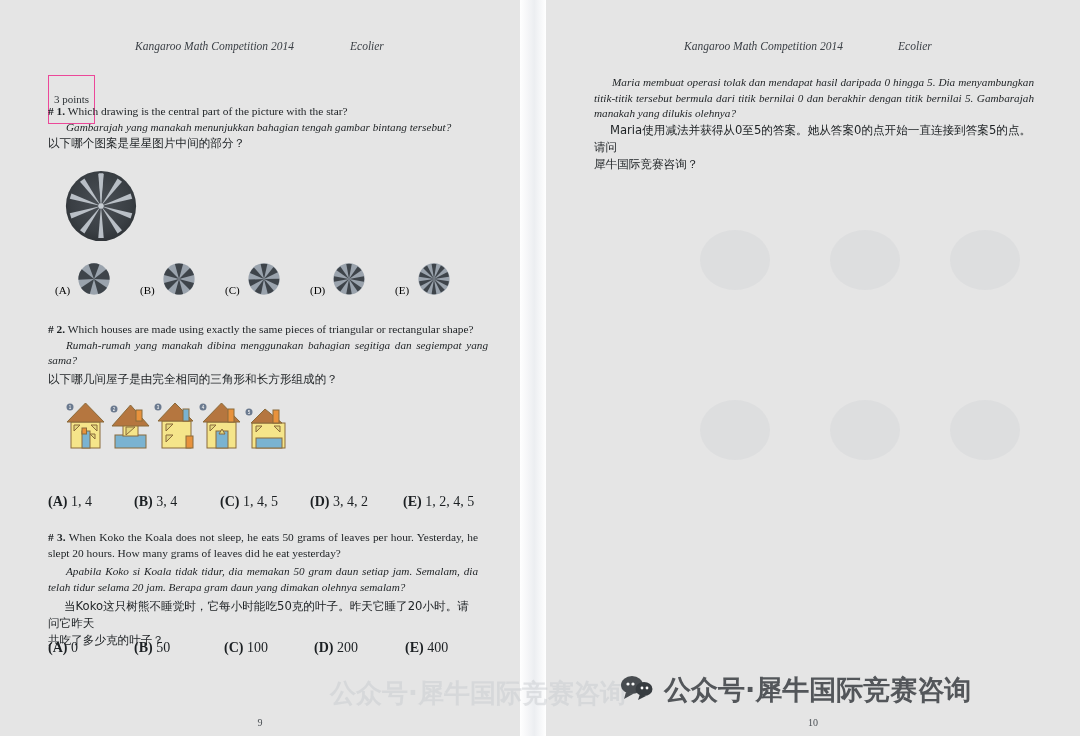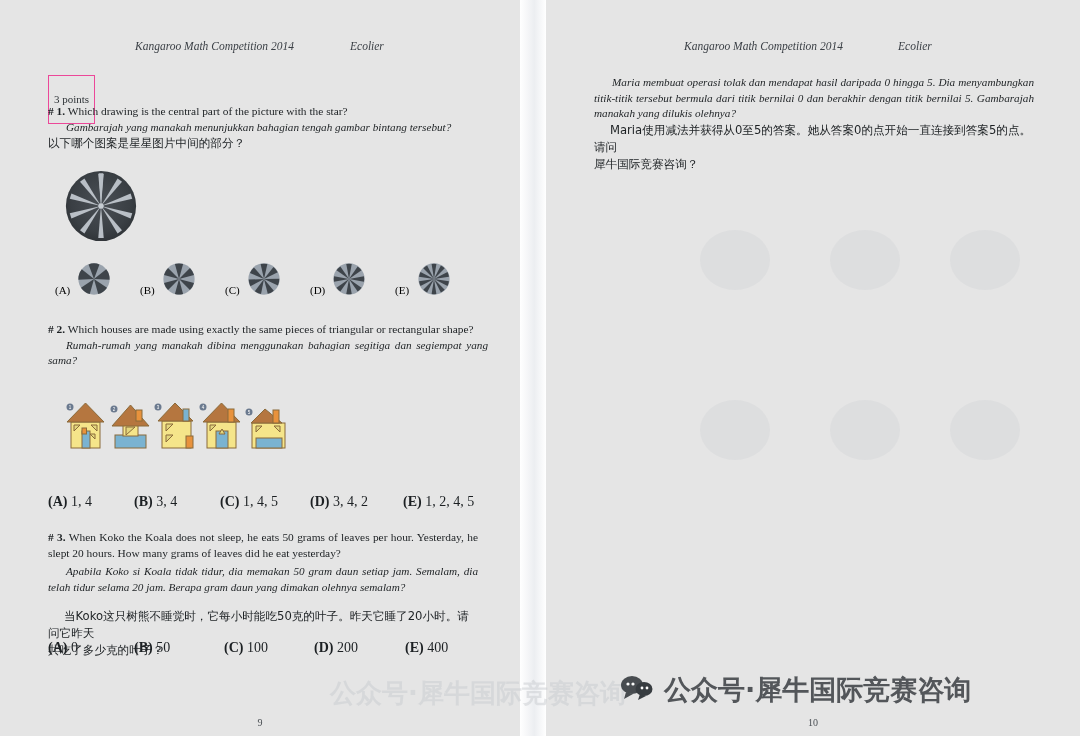--- a/index.html
+++ b/index.html
@@ -178,20 +178,21 @@
             <path d="M50 50 L43 6 A46 46 0 0 1 57 6 Z" transform="rotate(324 50 50)"></path>
           </g>
         </svg>
       </div>
     </div>
 
     <div class="q" style="top:322px;width:440px">
       <div class="en"><b class="num"># 2.</b>
         <span>Which houses are made using exactly the same pieces of triangular or rectangular shape?</span></div>
       <div class="ms ind">Rumah-rumah yang manakah dibina menggunakan bahagian segitiga dan segiempat yang sama?</div>
+      <div class="zh" style="margin-top:2px">以下哪几间屋子是由完全相同的三角形和长方形组成的？</div>
     </div>
 
     <div class="houses">
       <svg width="245" height="62" viewBox="0 0 490 124">
         <g stroke="#8a6a3a" stroke-width="2">
 
           <g>
             <rect x="22" y="52" width="58" height="52" fill="#f5e58a"></rect>
             <polygon points="51,14 14,52 88,52" fill="#b5763f"></polygon>
             <rect x="44" y="70" width="16" height="34" fill="#7ab3d1"></rect>
@@ -258,21 +259,21 @@
       <span class="op" style="left:86px"><b>(B)</b> <span>3, 4</span></span>
       <span class="op" style="left:172px"><b>(C)</b> <span>1, 4, 5</span></span>
       <span class="op" style="left:262px"><b>(D)</b> <span>3, 4, 2</span></span>
       <span class="op" style="left:355px"><b>(E)</b> <span>1, 2, 4, 5</span></span>
     </div>
 
     <div class="q" style="top:530px;width:430px">
       <div class="en"><b class="num"># 3.</b>
         <span>When Koko the Koala does not sleep, he eats 50 grams of leaves per hour. Yesterday, he slept 20 hours. How many grams of leaves did he eat yesterday?</span></div>
       <div class="ms ind" style="margin-top:3px">Apabila Koko si Koala tidak tidur, dia memakan 50 gram daun setiap jam. Semalam, dia telah tidur selama 20 jam. Berapa gram daun yang dimakan olehnya semalam?</div>
-      <div class="zh" style="margin-top:13px;text-indent:16px">当Koko这只树熊不睡觉时，它每小时能吃50克的叶子。昨天它睡了20小时。请问它昨天</div>
+      <div class="zh" style="margin-top:3px;text-indent:16px">当Koko这只树熊不睡觉时，它每小时能吃50克的叶子。昨天它睡了20小时。请问它昨天</div>
       <div class="zh">共吃了多少克的叶子？</div>
     </div>
 
     <div class="opts" style="left:48px;top:640px;width:450px;height:16px">
       <span class="op" style="left:0px"><b>(A)</b> <span>0</span></span>
       <span class="op" style="left:86px"><b>(B)</b> <span>50</span></span>
       <span class="op" style="left:176px"><b>(C)</b> <span>100</span></span>
       <span class="op" style="left:266px"><b>(D)</b> <span>200</span></span>
       <span class="op" style="left:357px"><b>(E)</b> <span>400</span></span>
     </div>

